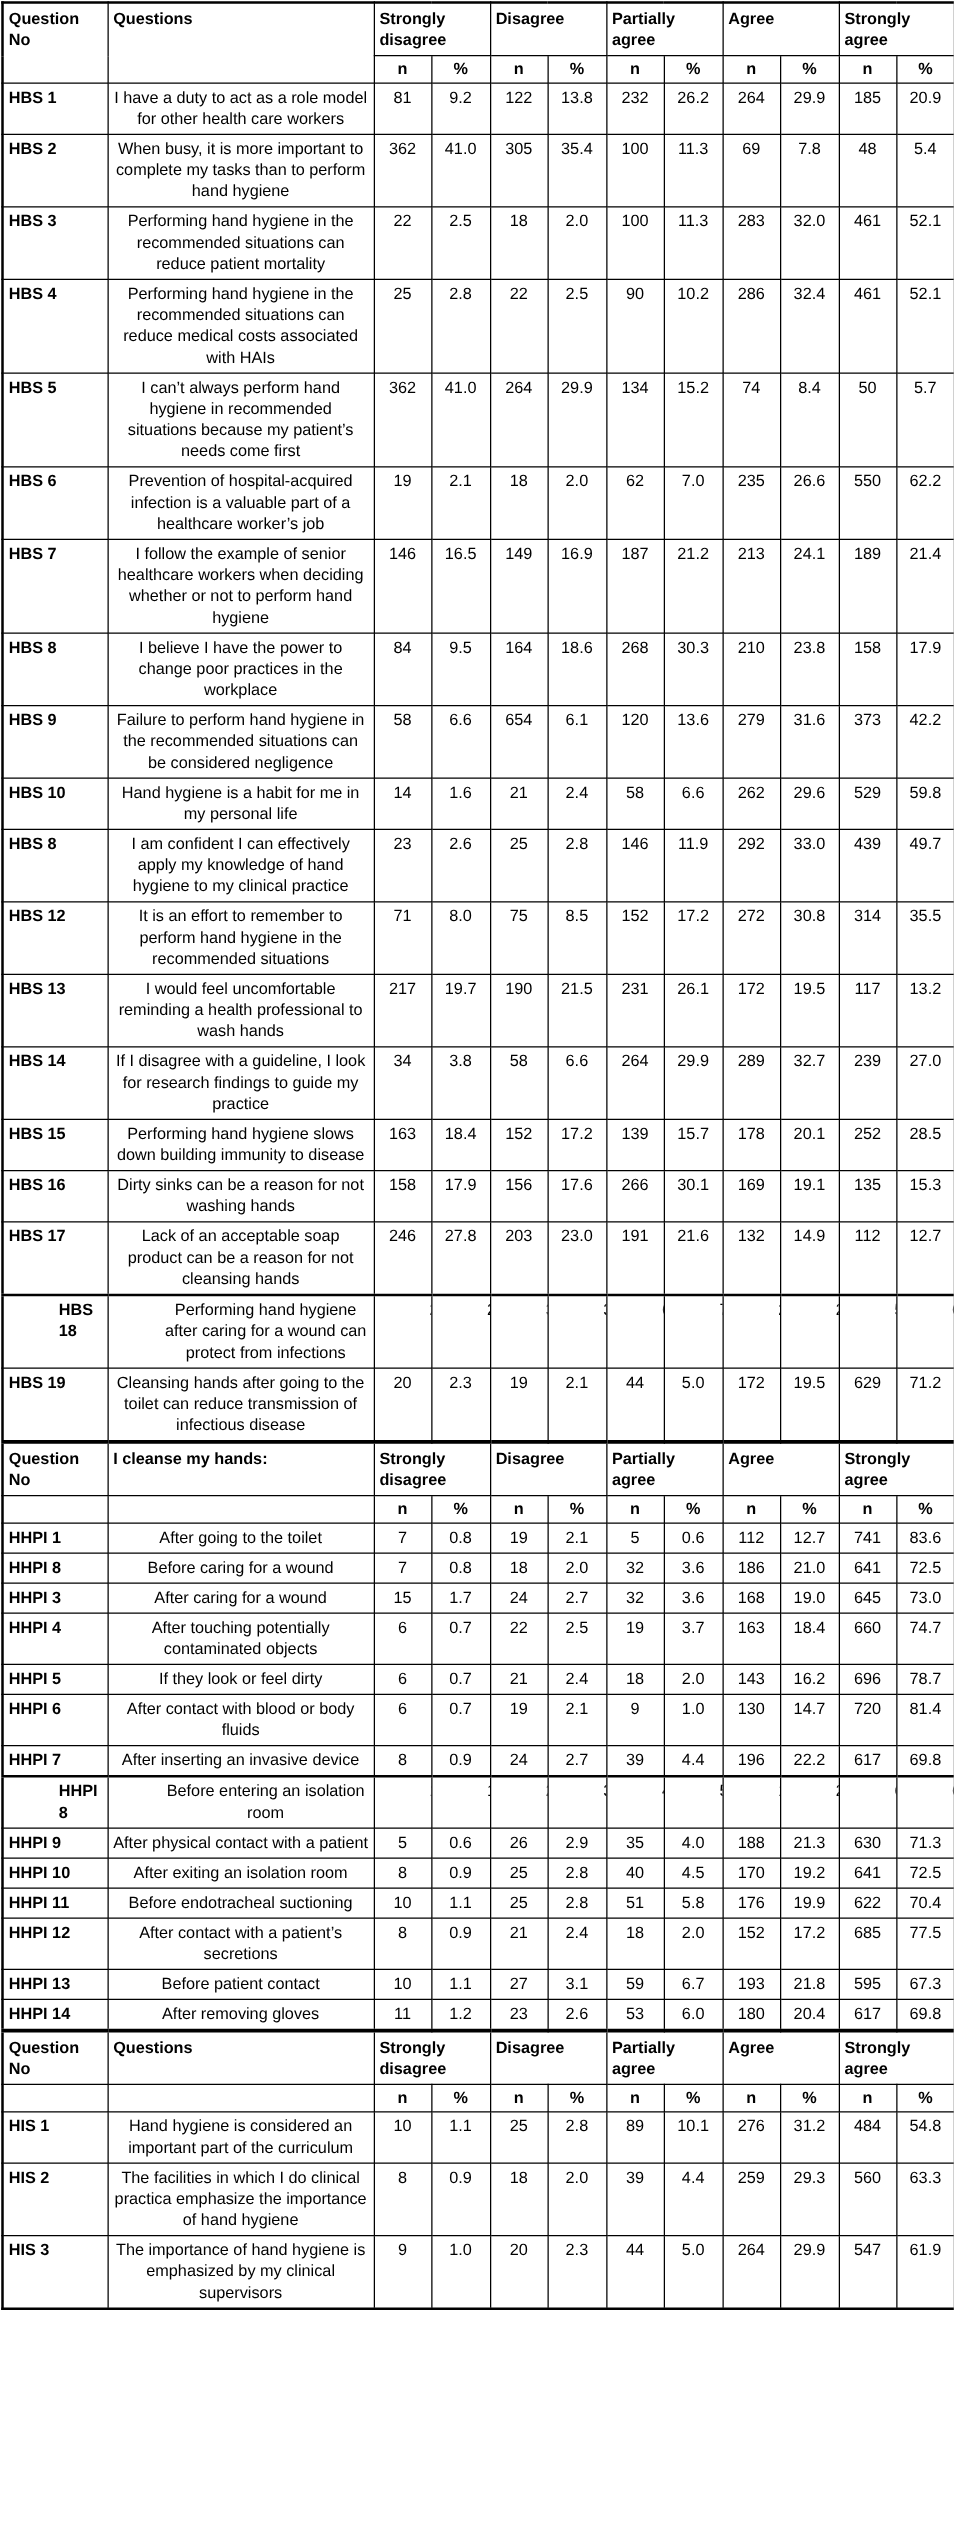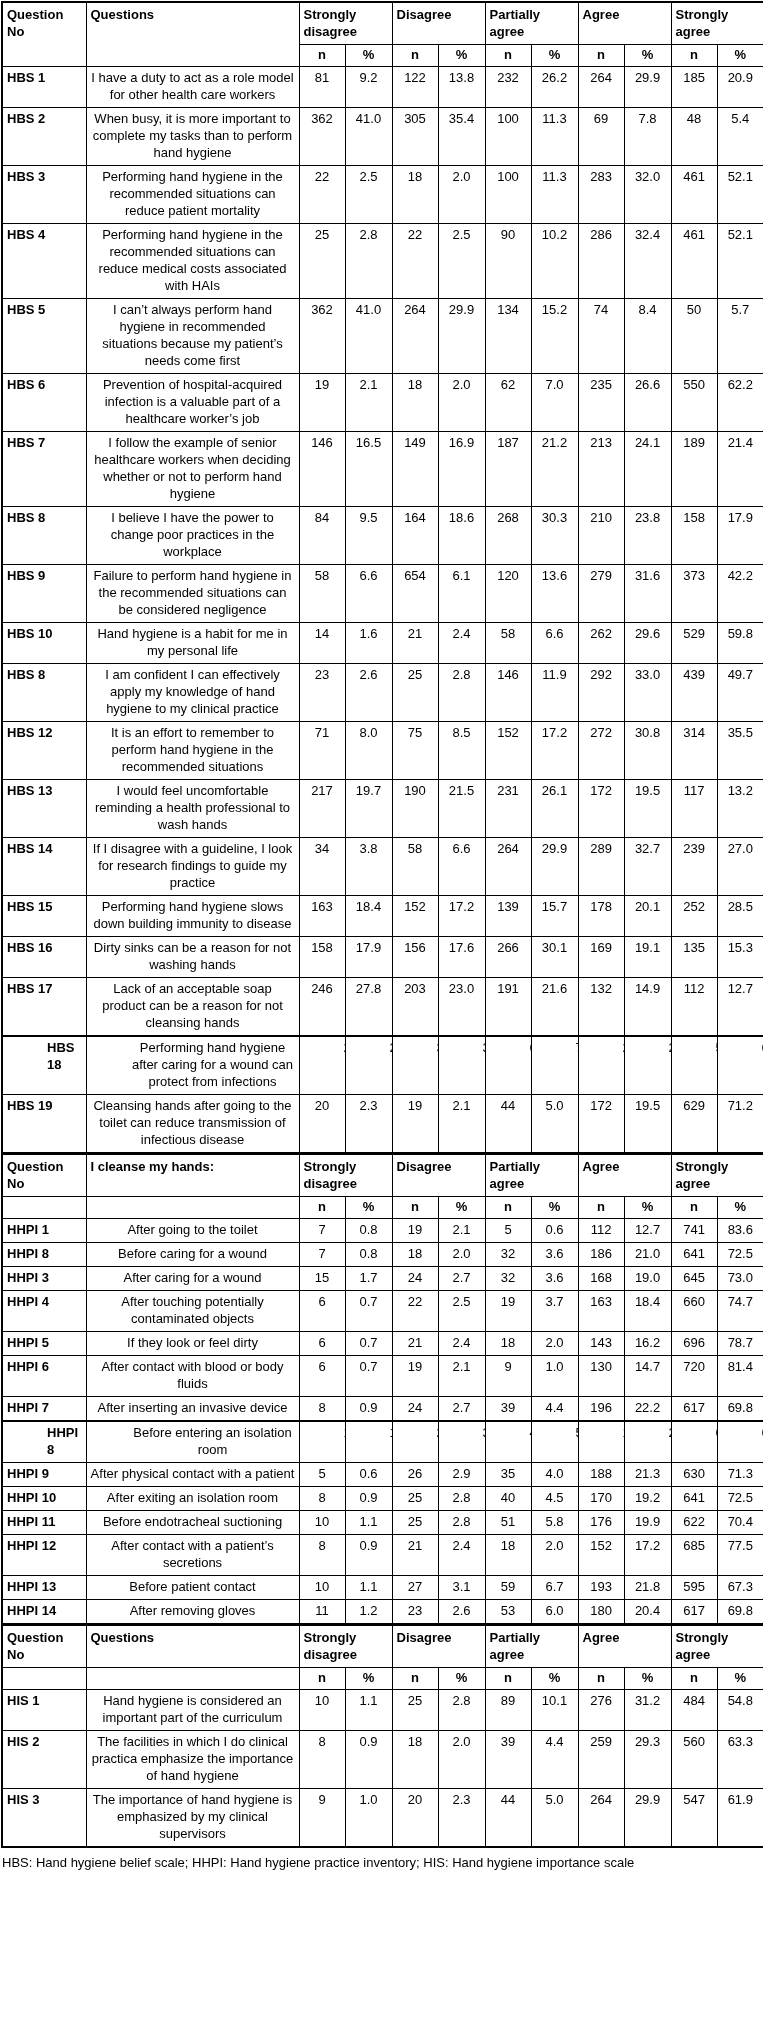--- a/index.html
+++ b/index.html
@@ -660,14 +660,13 @@
           <td class="num">2.3</td>
           <td class="num">44</td>
           <td class="num">5.0</td>
           <td class="num">264</td>
           <td class="num">29.9</td>
           <td class="num">547</td>
           <td class="num">61.9</td>
         </tr>
       </tbody>
   </table>
-  <div class="footnote">HBS: Hand hygiene belief scale; HHPI: Hand hygiene practice inventory; HIS: Hand hygiene importance scale</div>
 </div>
 
 </body></html>

